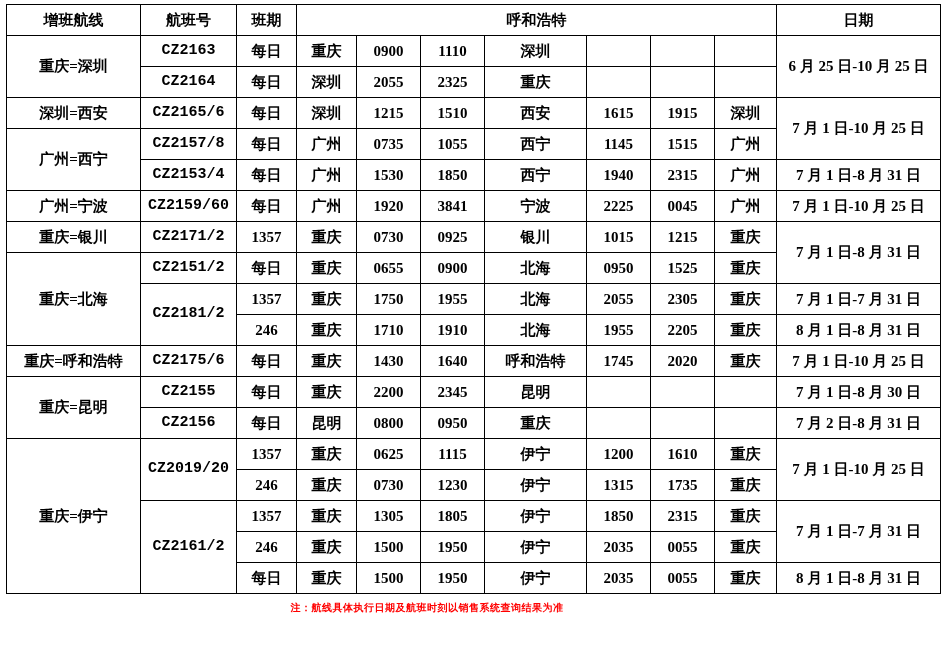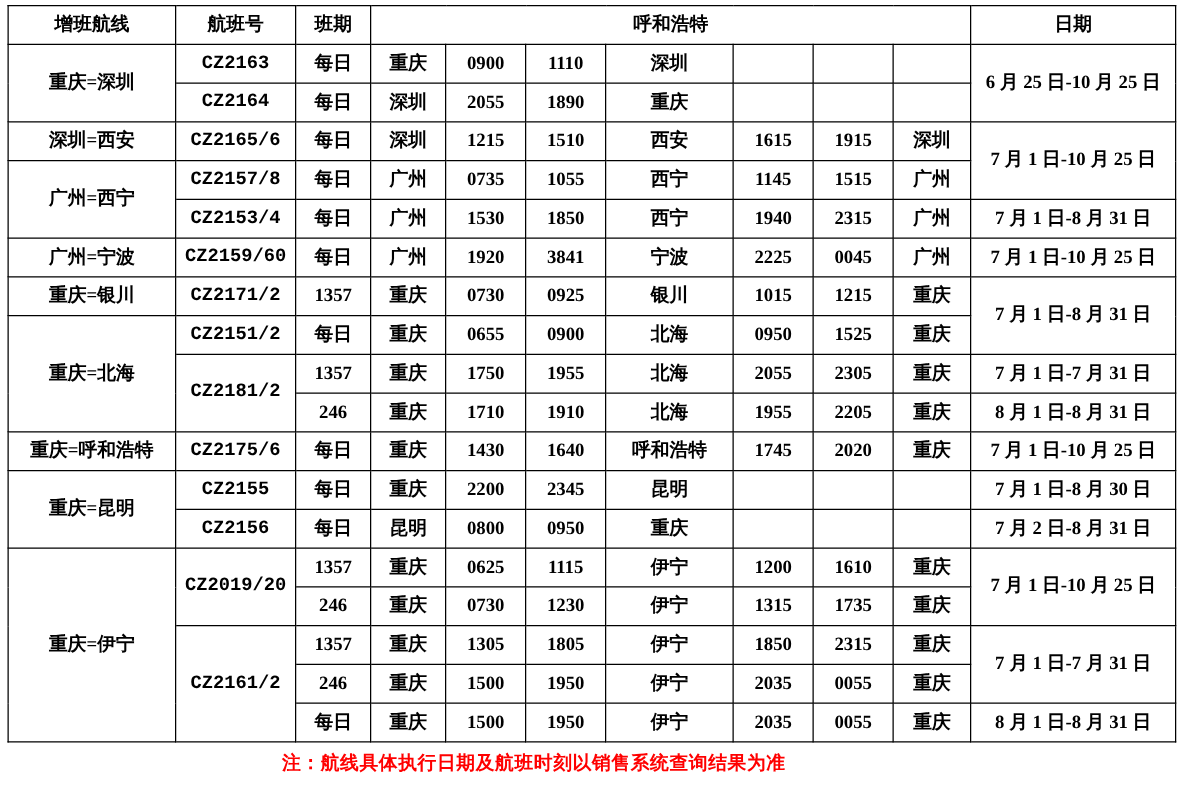--- a/index.html
+++ b/index.html
@@ -66,21 +66,21 @@
     font-family: "Liberation Serif", "DejaVu Serif", serif;
   }
   .date {
     font-size: 15px;
     font-weight: bold;
   }
   .note {
     margin-top: 7px;
     text-align: center;
     color: #ff0000;
-    font-size: 15px;
+    font-size: 10px;
     font-weight: bold;
     font-family: "Liberation Serif", "DejaVu Serif", serif;
     letter-spacing: 0.5px;
   }
 </style>
 </head>
 <body>
 
 <div id="sheet">
 
@@ -123,21 +123,21 @@
         <td class="time"></td>
         <td class="city"></td>
         <td class="date" rowspan="2">6 月 25 日-10 月 25 日</td>
       </tr>
 
       <tr>
         <td class="fnum">CZ2164</td>
         <td class="days">每日</td>
         <td class="city">深圳</td>
         <td class="time">2055</td>
-        <td class="time">1890</td>
+        <td class="time">2325</td>
         <td class="city">重庆</td>
         <td class="time"></td>
         <td class="time"></td>
         <td class="city"></td>
       </tr>
 
       <tr>
         <td class="route">深圳=西安</td>
         <td class="fnum">CZ2165/6</td>
         <td class="days">每日</td>

